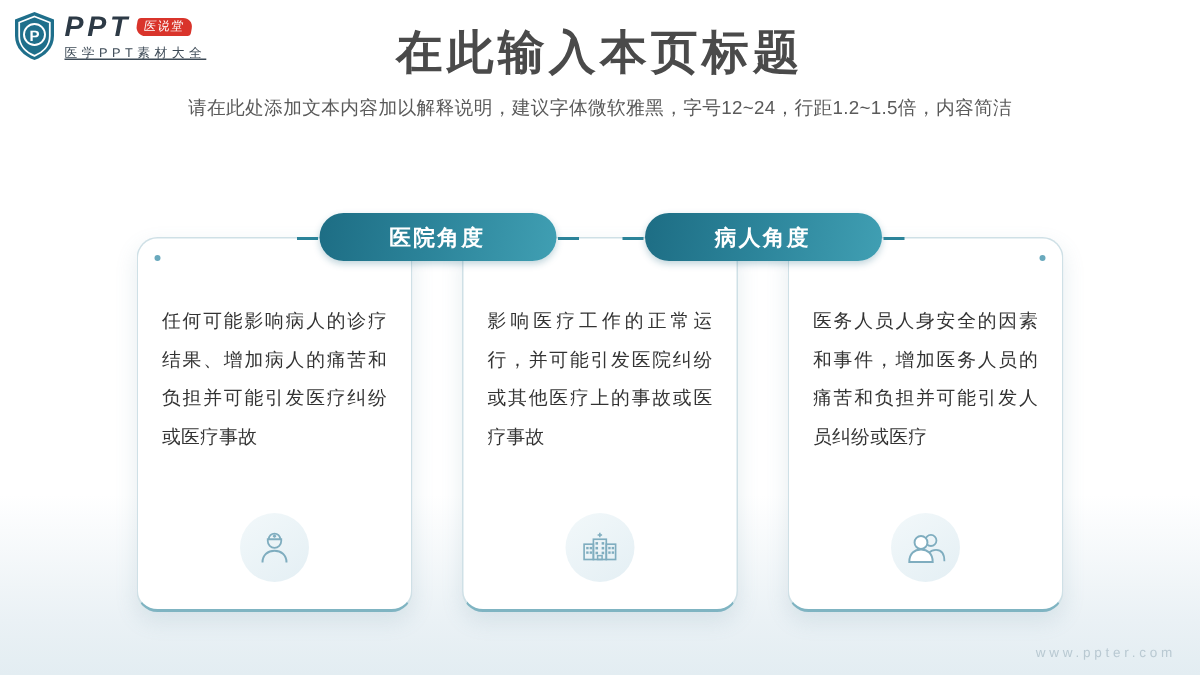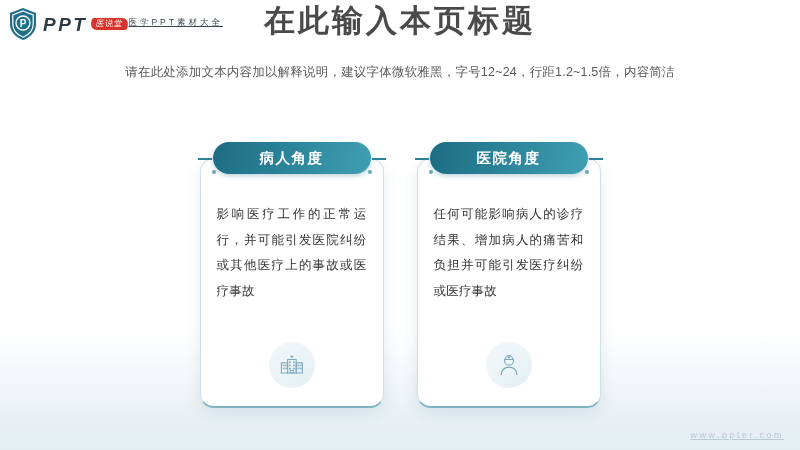--- a/index.html
+++ b/index.html
@@ -35,21 +35,21 @@
   }
   .logo-shield {
     width: 30px;
     height: 34px;
     position: relative;
     flex: 0 0 auto;
   }
   .logo-text-wrap {
     margin-left: 5px;
     display: flex;
-    flex-direction: row;
+    flex-direction: column;
     justify-content: space-between;
   }
   .logo-row1 {
     display: flex;
     align-items: center;
   }
   .logo-ppt {
     font-size: 19px;
     font-weight: bold;
     letter-spacing: 2.5px;
@@ -75,21 +75,21 @@
     letter-spacing: 3px;
     margin-top: 3px;
     line-height: 1;
     white-space: nowrap;
     text-decoration: underline;
   }
 
   
   .page-title {
     position: absolute;
-    top: 4px;
+    top: 18px;
     left: 0;
     width: 800px;
     text-align: center;
     font-size: 31px;
     font-weight: bold;
     color: #4a4a4a;
     letter-spacing: 3px;
     line-height: 1.1;
   }
   .subtitle {
@@ -220,21 +220,20 @@
   .pill::after  { right: -15px; }
 
   
   .watermark {
     position: absolute;
     right: 16px;
     bottom: 10px;
     font-size: 9px;
     letter-spacing: 2.5px;
     color: #b9c9d2;
-    text-decoration: underline;
   }
 </style>
 </head>
 <body>
 
 <div class="bg-wash"></div>
 
 <div class="logo">
   <div class="logo-shield">
     <svg width="30" height="34" viewBox="0 0 30 34">
@@ -253,20 +252,35 @@
   </div>
 </div>
 
 <div class="page-title">在此输入本页标题</div>
 
 <div class="subtitle">
   <div>请在此处添加文本内容加以解释说明，建议字体微软雅黑，字号12~24，行距1.2~1.5倍，内容简洁</div>
 </div>
 
 <div class="cards">
+
+  <div class="card-wrap">
+    <div class="card"></div>
+    <div class="card-dot left"></div>
+    <div class="card-dot right"></div>
+    <div class="card-body">任何可能影响病人的诊疗结果、增加病人的痛苦和负担并可能引发医疗纠纷或医疗事故</div>
+    <div class="card-icon">
+      <svg width="26" height="26" viewBox="0 0 26 26">
+        <path d="M8.5 7.5 h9 v1.2 a4.5 4.5 0 0 1 -9 0 z" fill="none" stroke="#7fadbf" stroke-width="1.2"></path>
+        <path d="M9.2 7.5 a3.8 3.8 0 0 1 7.6 0" fill="none" stroke="#7fadbf" stroke-width="1.2"></path>
+        <path d="M13 4.3 v2.2 M11.9 5.4 h2.2" stroke="#7fadbf" stroke-width="1.1"></path>
+        <path d="M5 23 c0 -5 3.6 -7.8 8 -7.8 c4.4 0 8 2.8 8 7.8" fill="none" stroke="#7fadbf" stroke-width="1.3"></path>
+      </svg>
+    </div>
+  </div>
 
   <div class="card-wrap">
     <div class="card"></div>
     <div class="card-dot left"></div>
     <div class="card-dot right"></div>
     <div class="card-body">影响医疗工作的正常运行，并可能引发医院纠纷或其他医疗上的事故或医疗事故</div>
     <div class="card-icon">
       <svg width="28" height="26" viewBox="0 0 28 26">
         <path d="M13.9 3.2 v3 M12.4 4.7 h3" stroke="#7fadbf" stroke-width="1"></path>
         <rect x="9.6" y="7.5" width="8.6" height="13.5" fill="none" stroke="#7fadbf" stroke-width="1.1"></rect>
@@ -290,36 +304,35 @@
         </g>
         <rect x="12.4" y="18.4" width="3" height="2.6" fill="none" stroke="#7fadbf" stroke-width="1"></rect>
       </svg>
     </div>
   </div>
 
   <div class="card-wrap">
     <div class="card"></div>
     <div class="card-dot left"></div>
     <div class="card-dot right"></div>
-    <div class="card-body">任何可能影响病人的诊疗结果、增加病人的痛苦和负担并可能引发医疗纠纷或医疗事故</div>
+    <div class="card-body">医务人员人身安全的因素和事件，增加医务人员的痛苦和负担并可能引发人员纠纷或医疗</div>
     <div class="card-icon">
-      <svg width="26" height="26" viewBox="0 0 26 26">
-        <path d="M8.5 7.5 h9 v1.2 a4.5 4.5 0 0 1 -9 0 z" fill="none" stroke="#7fadbf" stroke-width="1.2"></path>
-        <path d="M9.2 7.5 a3.8 3.8 0 0 1 7.6 0" fill="none" stroke="#7fadbf" stroke-width="1.2"></path>
-        <path d="M13 4.3 v2.2 M11.9 5.4 h2.2" stroke="#7fadbf" stroke-width="1.1"></path>
-        <path d="M5 23 c0 -5 3.6 -7.8 8 -7.8 c4.4 0 8 2.8 8 7.8" fill="none" stroke="#7fadbf" stroke-width="1.3"></path>
+      <svg width="28" height="26" viewBox="0 0 28 26">
+        <circle cx="17.6" cy="8.3" r="3.7" fill="none" stroke="#7fadbf" stroke-width="1.2"></circle>
+        <path d="M14.4 22.2 c0 -5.1 3.1 -7.6 6.6 -7.6 c3.3 0 5.6 2.4 5.6 7.6" fill="none" stroke="#7fadbf" stroke-width="1.2"></path>
+        <circle cx="11" cy="9.6" r="4.3" fill="#ffffff" stroke="#7fadbf" stroke-width="1.3"></circle>
+        <path d="M3.2 22.6 c0 -5.6 3.5 -8.3 7.8 -8.3 c4.3 0 7.8 2.7 7.8 8.3 z" fill="#ffffff" stroke="#7fadbf" stroke-width="1.3"></path>
       </svg>
     </div>
   </div>
 
-
 </div>
 
 <div class="pill-layer">
   <div class="pill-slot">
+    <div class="pill">医院角度</div>
+  </div>
+  <div class="pill-slot">
     <div class="pill">病人角度</div>
   </div>
-  <div class="pill-slot">
-    <div class="pill">医院角度</div>
-  </div>
 </div>
 
 <div class="watermark">www.ppter.com</div>
 
 </body></html>

